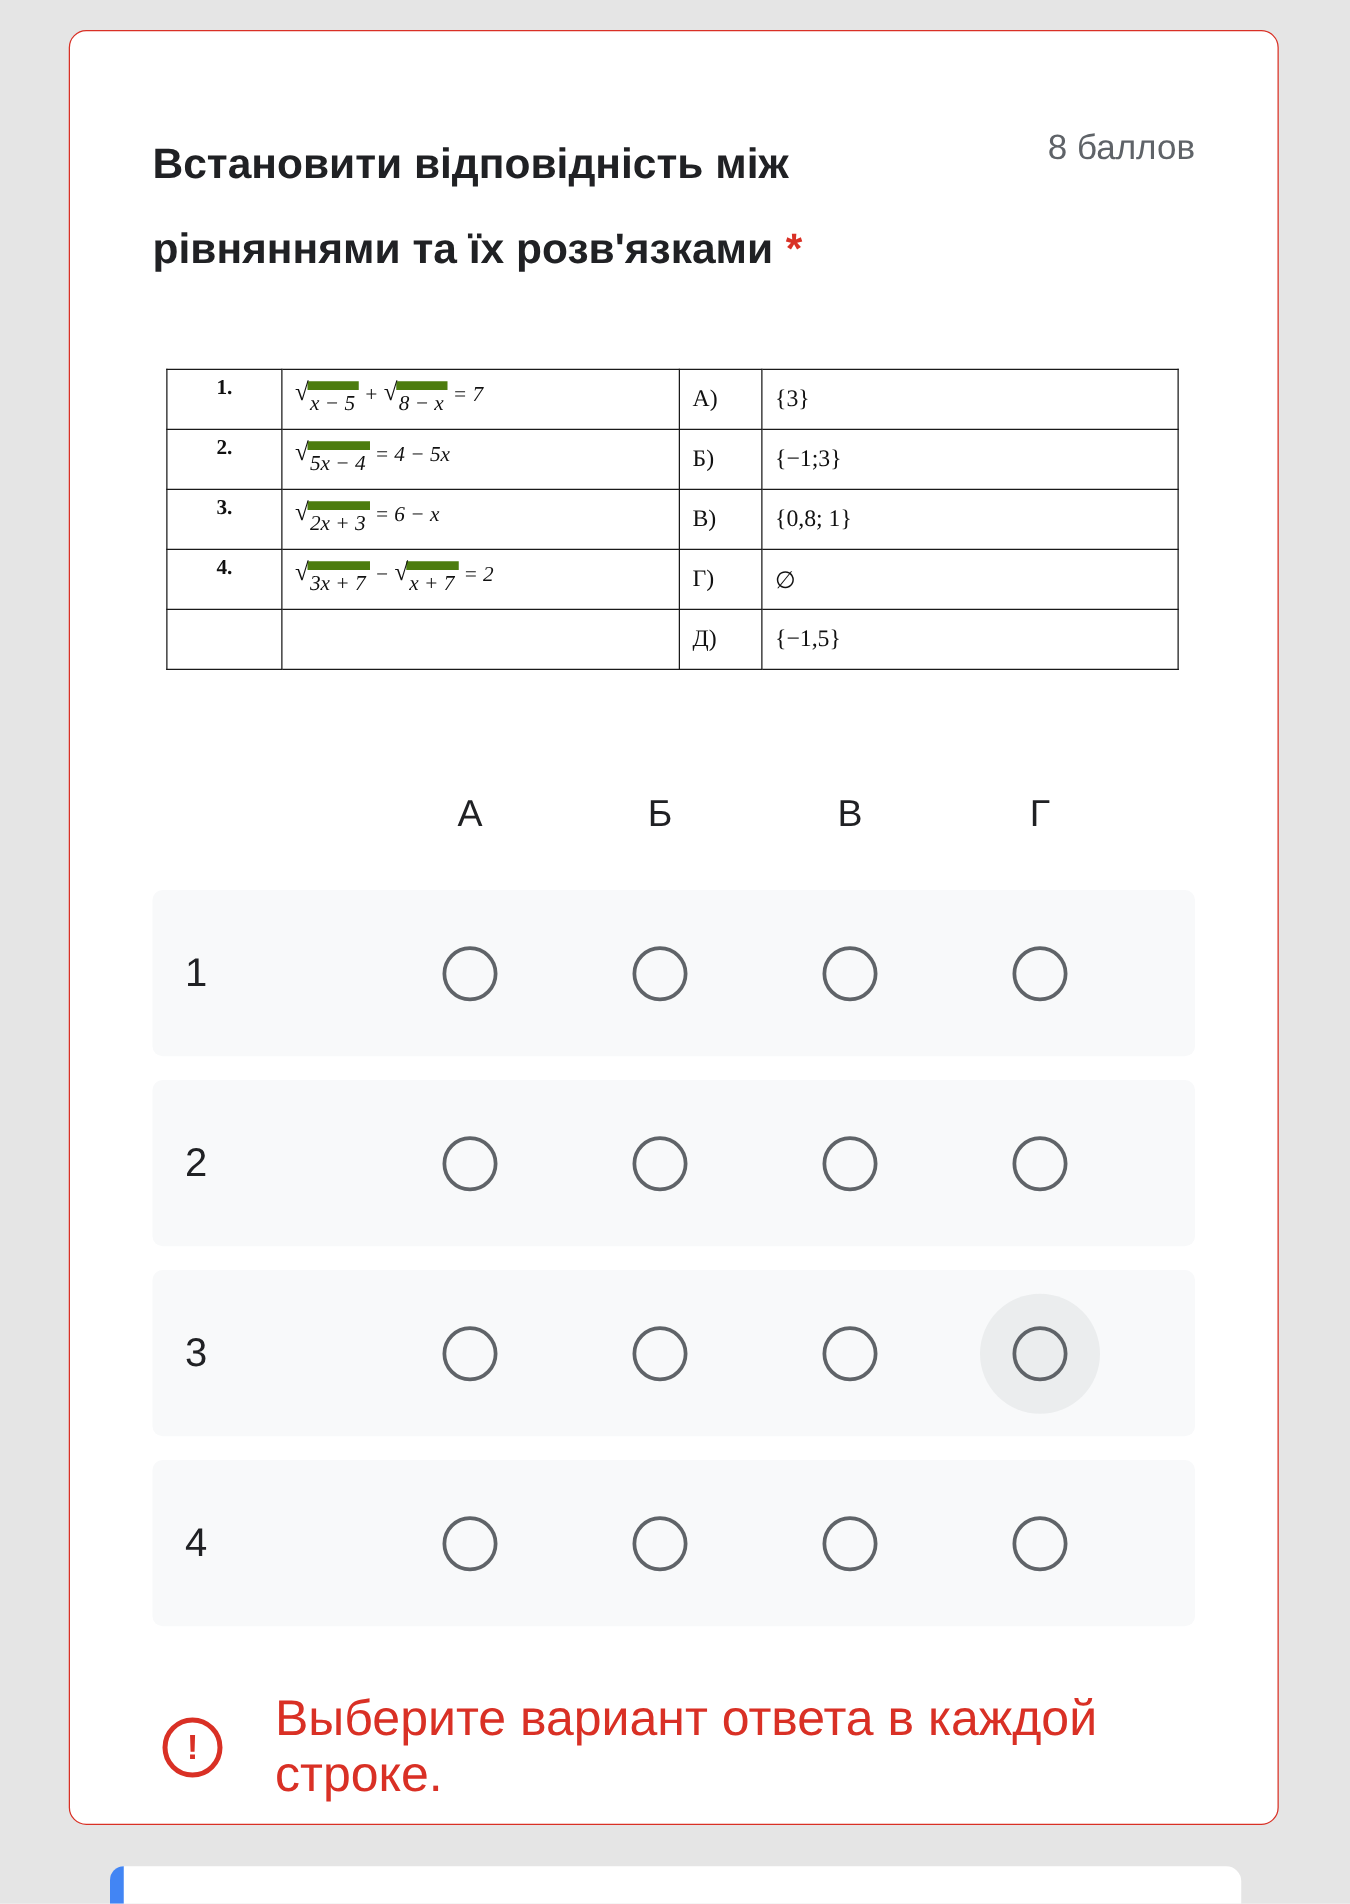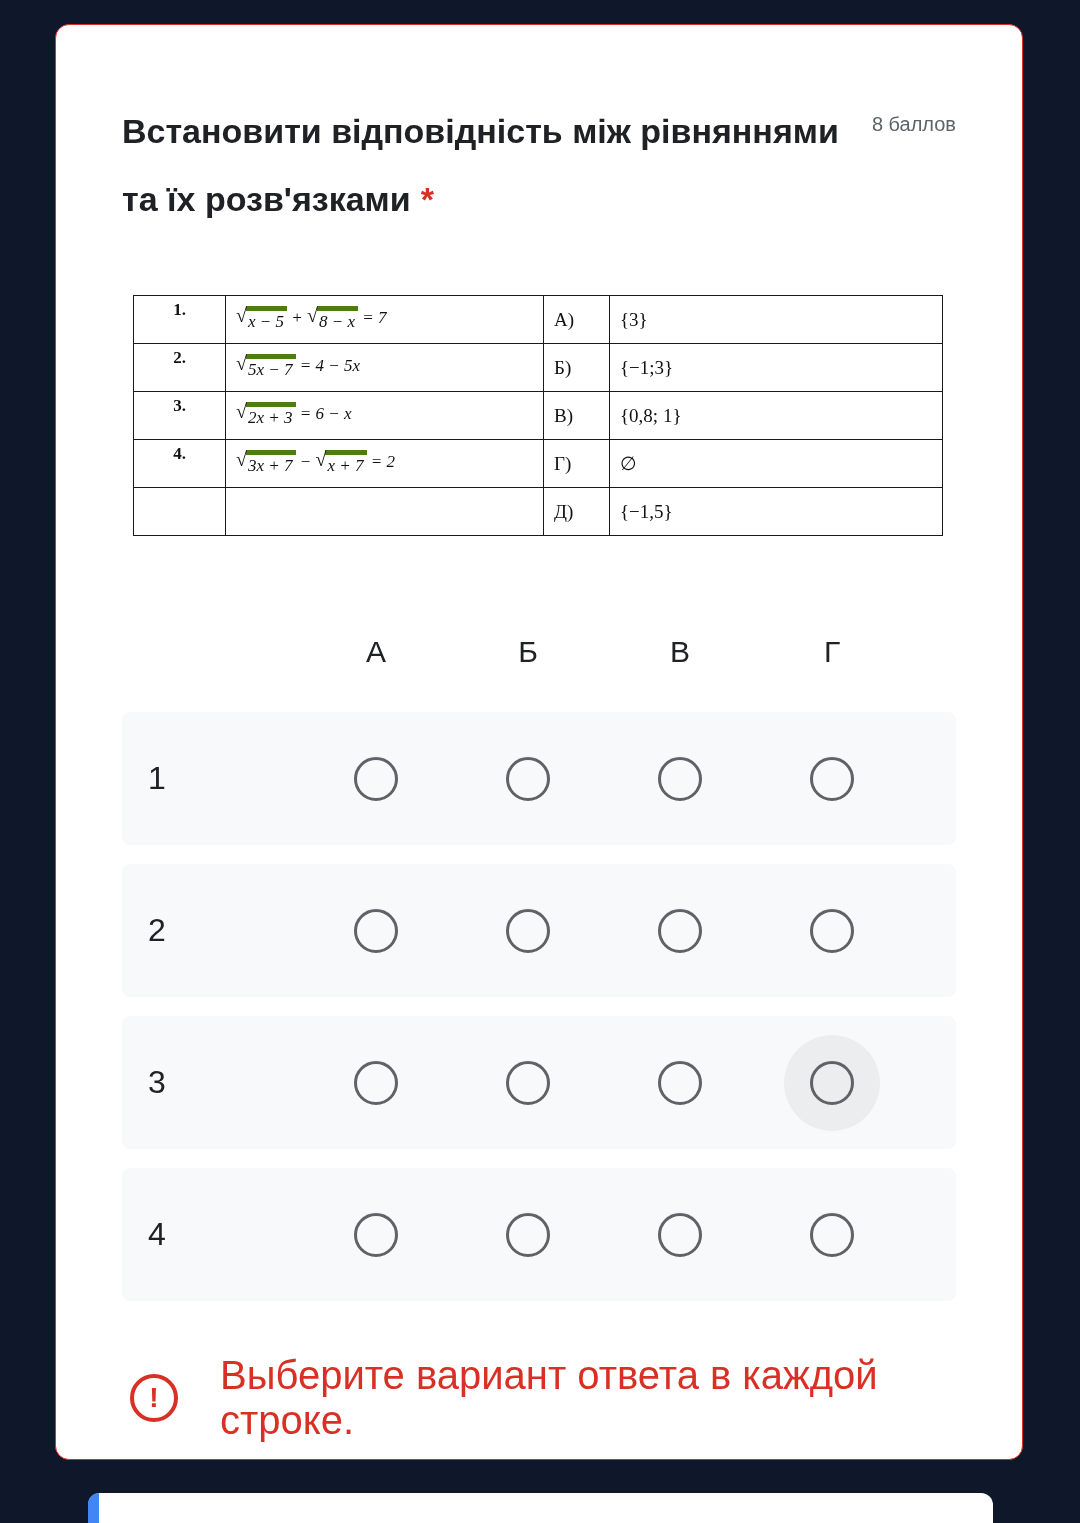--- a/index.html
+++ b/index.html
@@ -1,29 +1,29 @@
 <!DOCTYPE html>
 <html><head>
 <meta charset="utf-8">
 <style>
   html,body { margin:0; padding:0; }
   .page {
     position:relative; width:1080px; height:1523px;
-    background:#0f172a; overflow:hidden;
+    background:#e5e5e5; overflow:hidden;
     font-family:"Liberation Sans", sans-serif;
   }
   .card {
     position:absolute; left:55px; top:24px; width:968px; height:1436px;
     background:#ffffff; border:1px solid #d93025; border-radius:14px;
     box-sizing:border-box; padding:0 66px;
   }
   .card-header { display:flex; margin-top:72px; }
   .title { flex:1; font-size:34px; line-height:68px; font-weight:600; color:#202124; }
   .asterisk { color:#d93025; margin-left:10px; font-weight:600; }
-  .points { font-size:20px; color:#5f6368; margin-top:16px; white-space:nowrap; }
+  .points { font-size:28px; color:#5f6368; margin-top:5px; white-space:nowrap; }
 
   .match-table {
     margin-top:62px; margin-left:11px; border-collapse:collapse; width:810px;
     table-layout:fixed;
   }
   .match-table td {
     border:1px solid #1a1a1a; padding:4px 10px; height:48px; box-sizing:border-box;
     overflow:hidden;
   }
   .cell-num {
@@ -36,21 +36,21 @@
   }
   .cell-letter {
     width:66px; font-family:"Liberation Serif", serif; font-size:19px; color:#111;
     padding-left:14px;
   }
   .cell-ans {
     font-family:"Liberation Serif", serif; font-size:19px; color:#111;
   }
   .sqrt { display:inline-flex; align-items:flex-start; }
   .rsign { font-size:20px; line-height:1; transform:translateY(-1px); font-style:normal; }
-  .radicand { border-top:5px solid #4d7c0f; padding:0 3px 0 2px; margin-left:-1px; line-height:1.25; }
+  .radicand { border-top:7px solid #4d7c0f; padding:0 3px 0 2px; margin-left:-1px; line-height:1.25; }
   .eqt { white-space:pre; }
 
   .grid-header {
     display:grid; grid-template-columns:178px repeat(4,152px) 1fr;
     margin-top:96px; height:40px; align-items:center;
   }
   .col-h { text-align:center; font-size:30px; color:#202124; }
 
   .grid-row {
     display:grid; grid-template-columns:178px repeat(4,152px) 1fr;
@@ -110,21 +110,21 @@
                 <span class="rsign">√</span>
                 <span class="radicand">8 − x</span>
               </span><span class="eqt"> = 7</span></td>
             <td class="cell-letter">А)</td>
             <td class="cell-ans">{3}</td>
           </tr>
           <tr>
             <td class="cell-num">2.</td>
             <td class="cell-eq"><span class="sqrt">
                 <span class="rsign">√</span>
-                <span class="radicand">5x − 7</span>
+                <span class="radicand">5x − 4</span>
               </span><span class="eqt"> = 4 − 5x</span></td>
             <td class="cell-letter">Б)</td>
             <td class="cell-ans">{−1;3}</td>
           </tr>
           <tr>
             <td class="cell-num">3.</td>
             <td class="cell-eq"><span class="sqrt">
                 <span class="rsign">√</span>
                 <span class="radicand">2x + 3</span>
               </span><span class="eqt"> = 6 − x</span></td>

